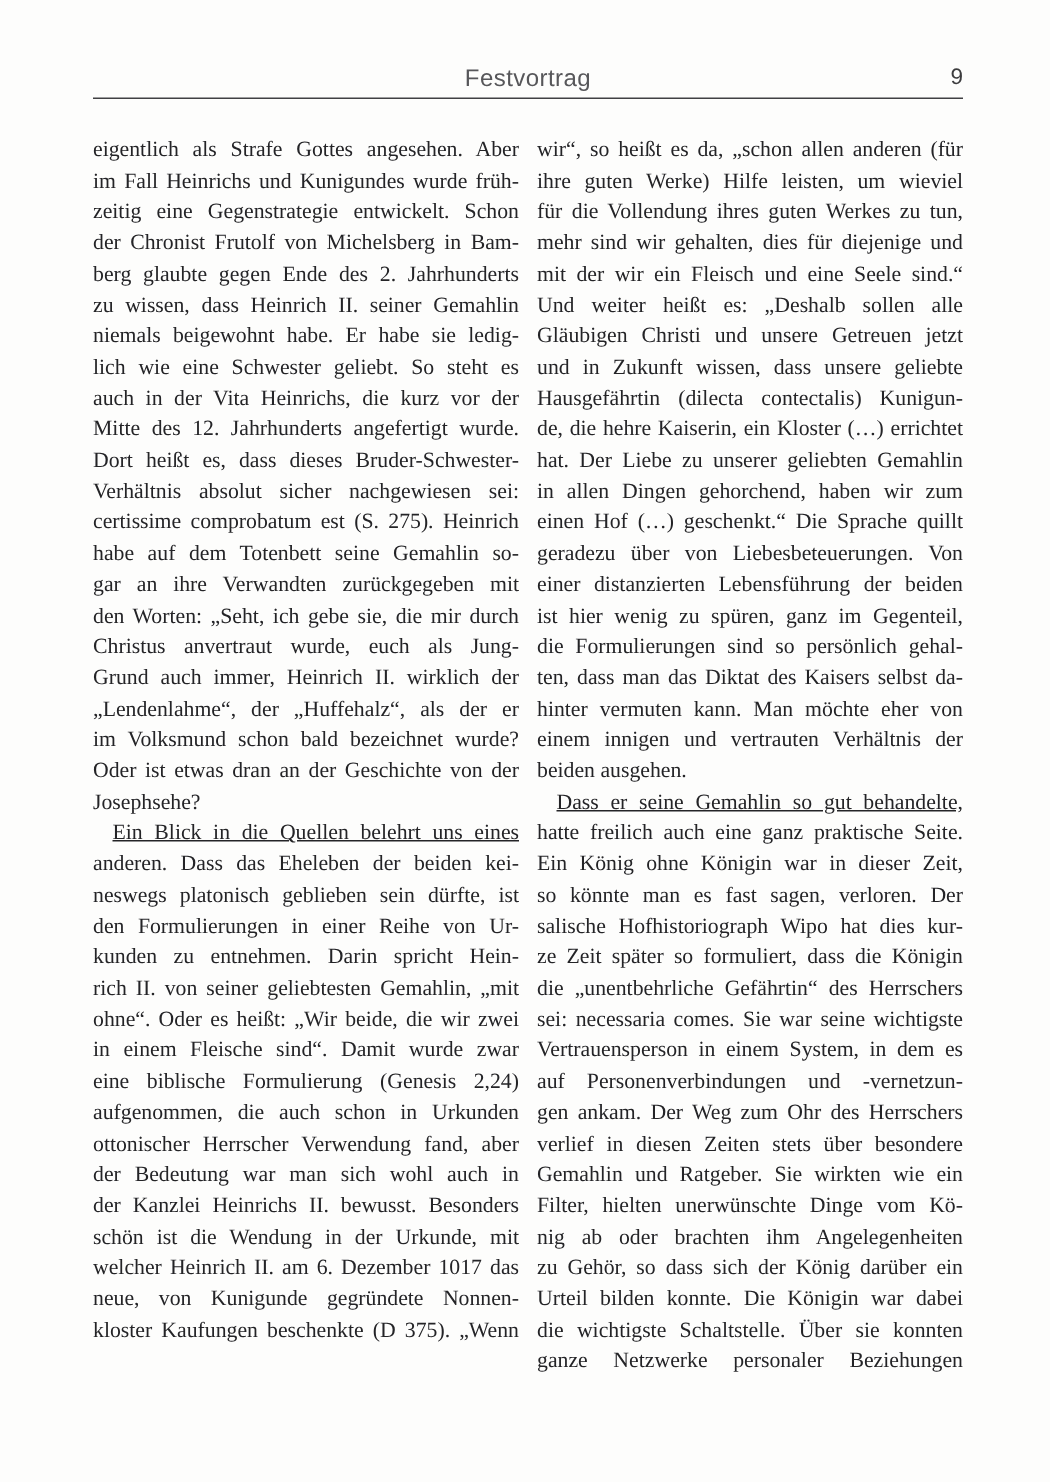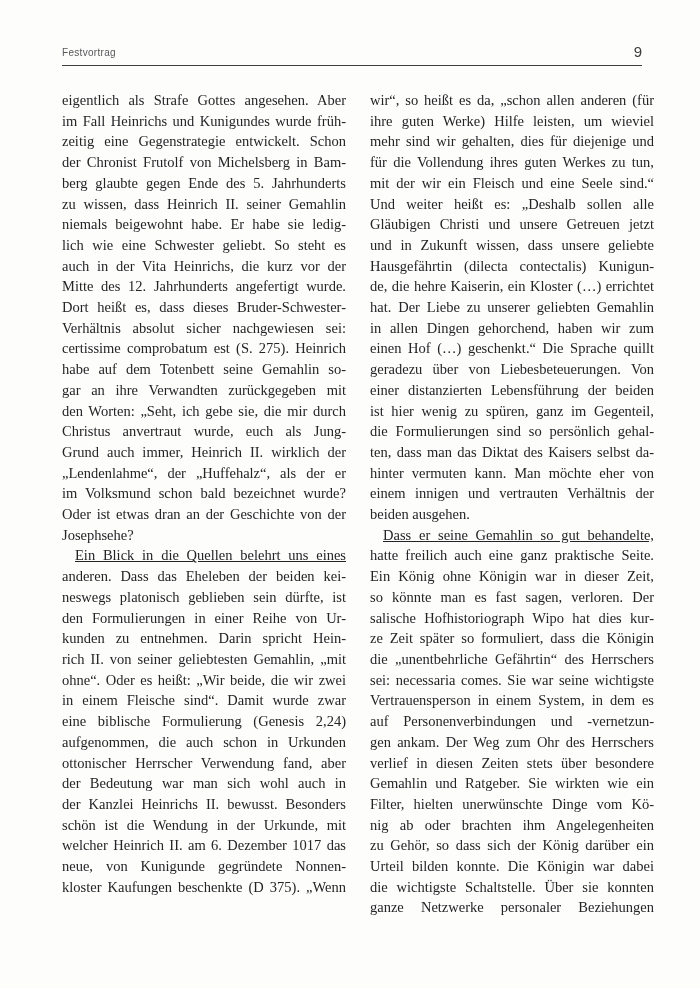--- a/index.html
+++ b/index.html
@@ -21,23 +21,23 @@
 
   .running-head {
     position: absolute;
     left: 62px;
     top: 44px;
     width: 580px;
     height: 18px;
   }
   .running-head .title {
     display: block;
-    text-align: left;
+    text-align: center;
     font-family: "Liberation Sans", "DejaVu Sans", sans-serif;
-    font-size: 10px;
+    font-size: 16px;
     letter-spacing: 0.3px;
     color: var(--header-text);
     line-height: 18px;
   }
   .running-head .pagenum {
     position: absolute;
     right: 0;
     top: -1px;
     font-family: "Liberation Sans", "DejaVu Sans", sans-serif;
     font-size: 15px;
@@ -52,21 +52,21 @@
     height: 1px;
     background: var(--rule-color);
   }
 
   .columns {
     position: absolute;
     left: 62px;
     top: 90px;
     width: 580px;
     display: flex;
-    gap: 24px;
+    gap: 12px;
   }
   .column {
     width: 284px;
     flex: 0 0 284px;
   }
   .line {
     font-size: 14.5px;
     line-height: 20.7px;
     text-align: justify;
     text-align-last: justify;
@@ -93,21 +93,21 @@
   </div>
 
   <div class="head-rule"></div>
 
   <div class="columns">
     <div class="column">
         <div class="line"><span>eigentlich als Strafe Gottes angesehen. Aber</span></div>
         <div class="line"><span>im Fall Heinrichs und Kunigundes wurde früh-</span></div>
         <div class="line"><span>zeitig eine Gegenstrategie entwickelt. Schon</span></div>
         <div class="line"><span>der Chronist Frutolf von Michelsberg in Bam-</span></div>
-        <div class="line"><span>berg glaubte gegen Ende des 5. Jahrhunderts</span></div>
+        <div class="line"><span>berg glaubte gegen Ende des 2. Jahrhunderts</span></div>
         <div class="line"><span>zu wissen, dass Heinrich II. seiner Gemahlin</span></div>
         <div class="line"><span>niemals beigewohnt habe. Er habe sie ledig-</span></div>
         <div class="line"><span>lich wie eine Schwester geliebt. So steht es</span></div>
         <div class="line"><span>auch in der Vita Heinrichs, die kurz vor der</span></div>
         <div class="line"><span>Mitte des 12. Jahrhunderts angefertigt wurde.</span></div>
         <div class="line"><span>Dort heißt es, dass dieses Bruder-Schwester-</span></div>
         <div class="line"><span>Verhältnis absolut sicher nachgewiesen sei:</span></div>
         <div class="line"><span class="it">certissime comprobatum est</span><span> (S. 275). Heinrich</span></div>
         <div class="line"><span>habe auf dem Totenbett seine Gemahlin so-</span></div>
         <div class="line"><span>gar an ihre Verwandten zurückgegeben mit</span></div>
@@ -132,22 +132,22 @@
         <div class="line"><span>der Bedeutung war man sich wohl auch in</span></div>
         <div class="line"><span>der Kanzlei Heinrichs II. bewusst. Besonders</span></div>
         <div class="line"><span>schön ist die Wendung in der Urkunde, mit</span></div>
         <div class="line"><span>welcher Heinrich II. am 6. Dezember 1017 das</span></div>
         <div class="line"><span>neue, von Kunigunde gegründete Nonnen-</span></div>
         <div class="line"><span>kloster Kaufungen beschenkte (D 375). „Wenn</span></div>
       </div>
     <div class="column">
         <div class="line"><span>wir“, so heißt es da, „schon allen anderen (für</span></div>
         <div class="line"><span>ihre guten Werke) Hilfe leisten, um wieviel</span></div>
+        <div class="line"><span>für die Vollendung ihres guten Werkes zu tun,</span></div>
         <div class="line"><span>mehr sind wir gehalten, dies für diejenige und</span></div>
-        <div class="line"><span>für die Vollendung ihres guten Werkes zu tun,</span></div>
         <div class="line"><span>mit der wir ein Fleisch und eine Seele sind.“</span></div>
         <div class="line"><span>Und weiter heißt es: „Deshalb sollen alle</span></div>
         <div class="line"><span>Gläubigen Christi und unsere Getreuen jetzt</span></div>
         <div class="line"><span>und in Zukunft wissen, dass unsere geliebte</span></div>
         <div class="line"><span>Hausgefährtin (</span><span class="it">dilecta contectalis</span><span>) Kunigun-</span></div>
         <div class="line"><span>de, die hehre Kaiserin, ein Kloster (…) errichtet</span></div>
         <div class="line"><span>hat. Der Liebe zu unserer geliebten Gemahlin</span></div>
         <div class="line"><span>in allen Dingen gehorchend, haben wir zum</span></div>
         <div class="line"><span>einen Hof (…) geschenkt.“ Die Sprache quillt</span></div>
         <div class="line"><span>geradezu über von Liebesbeteuerungen. Von</span></div>

